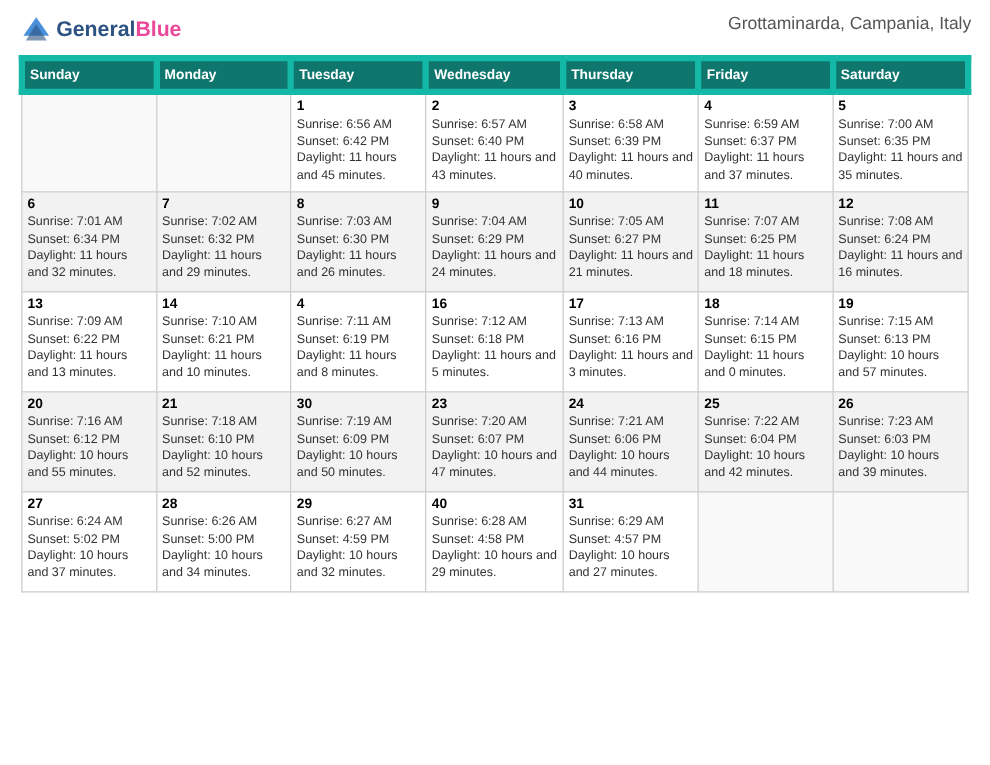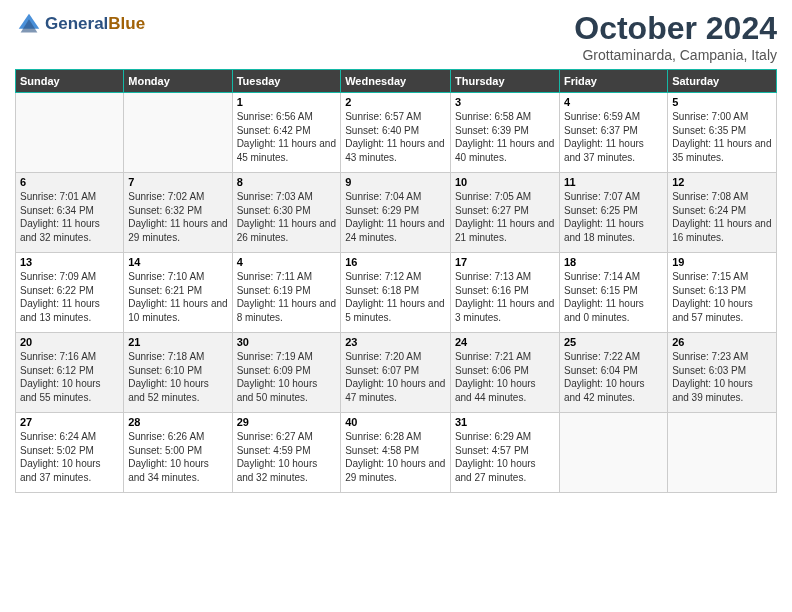--- a/index.html
+++ b/index.html
@@ -40,26 +40,26 @@
     .location {
       font-size: 14px;
       color: #555;
     }
     table {
       width: 100%;
       border-collapse: collapse;
       font-size: 9.5px;
     }
     thead tr th {
-      background-color: #404040;
+      background-color: #0f766e;
       color: white;
       padding: 5px 4px;
       text-align: left;
       font-size: 11px;
-      border: 1px solid #14b8a6;
+      border: 5px solid #14b8a6;
     }
     tbody tr td {
       border: 1px solid #ccc;
       vertical-align: top;
       padding: 3px 4px;
       min-height: 75px;
       height: 80px;
       width: 113px;
     }
     tbody tr td.empty {
@@ -91,26 +91,25 @@
 
 <div class="container">
   <div class="header">
     <div class="logo">
       <svg class="logo-icon" viewBox="0 0 30 30">
         <polygon points="15,4 26,20 4,20" fill="#4a90d9"></polygon>
         <polygon points="15,10 24,24 6,24" fill="#2c5282" opacity="0.6"></polygon>
       </svg>
       <div>
         <div style="font-size:17px;font-weight:bold;color:#2c5282;line-height:1.1;">
-          <span style="color:#2c5282;text-align:center;">General</span><span style="color:#a16207;">Blue</span>
+          <span style="color:#2c5282;text-align:center;">General</span><span style="color:#ec4899;">Blue</span>
         </div>
       </div>
     </div>
     <div class="title-section">
-      <div class="month-title">October 2024</div>
       <div class="location">Grottaminarda, Campania, Italy</div>
     </div>
   </div>
 
   <table>
     <thead>
       <tr>
         <th>Sunday</th>
         <th>Monday</th>
         <th>Tuesday</th>

